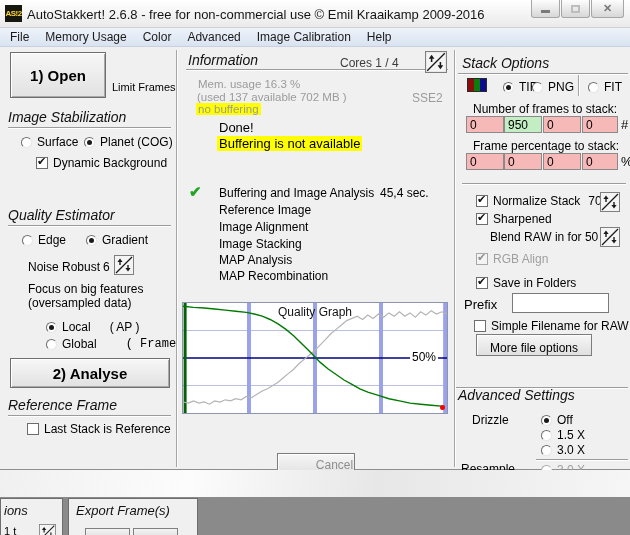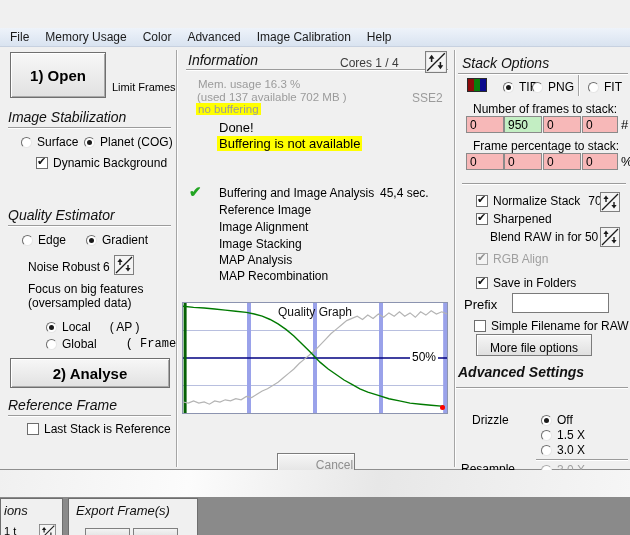--- a/index.html
+++ b/index.html
@@ -80,20 +80,37 @@
   .frag-head{position:absolute;font-style:italic;font-size:13px;white-space:nowrap;color:#111;}
   .mini-btn{position:absolute;top:29px;height:12px;width:45px;background:linear-gradient(#f4f4f4,#ddd);
     border:1px solid #7f7f7f;box-sizing:border-box;}
 </style>
 </head>
 <body>
 
 <div class="screen">
   <div class="window">
 
+    <div class="titlebar">
+      <div class="app-icon">
+          <span>AS!2</span>
+        </div>
+      <div class="title">AutoStakkert! 2.6.8 - free for non-commercial use © Emil Kraaikamp 2009-2016</div>
+      <div class="winbtns">
+        <div class="wbtn">
+            <span class="gl-min"></span>
+          </div>
+        <div class="wbtn">
+            <span class="gl-max"></span>
+          </div>
+        <div class="wbtn close">
+            <span class="gl-close">✕</span>
+          </div>
+      </div>
+    </div>
 
     <div class="menubar">
       <span class="menu-item">File</span>
       <span class="menu-item">Memory Usage</span>
       <span class="menu-item">Color</span>
       <span class="menu-item">Advanced</span>
       <span class="menu-item">Image Calibration</span>
       <span class="menu-item">Help</span>
     </div>
 
@@ -311,21 +328,21 @@
 
       <div class="ctl" style="left:474px;top:272px;">
         <span class="cb"></span>
           <span>Simple Filename for RAW</span>
       </div>
 
       <div class="btn" style="left:476px;top:287px;width:116px;height:22px;align-items:flex-end;">
           <span>More file options</span>
         </div>
 
-      <div class="ghead" style="left:458px;top:317px;font-weight:bold;">Advanced Settings</div>
+      <div class="ghead" style="left:458px;top:340px;">Advanced Settings</div>
       <div class="etch" style="left:456px;top:340px;width:172px;"></div>
 
       <span class="abs" style="left:472px;top:366px;">Drizzle</span>
       <div class="ctl" style="left:541px;top:366px;">
         <span class="radio on"></span>
           <span>Off</span>
       </div>
       <div class="ctl" style="left:541px;top:381px;">
         <span class="radio"></span>
           <span>1.5 X</span>

